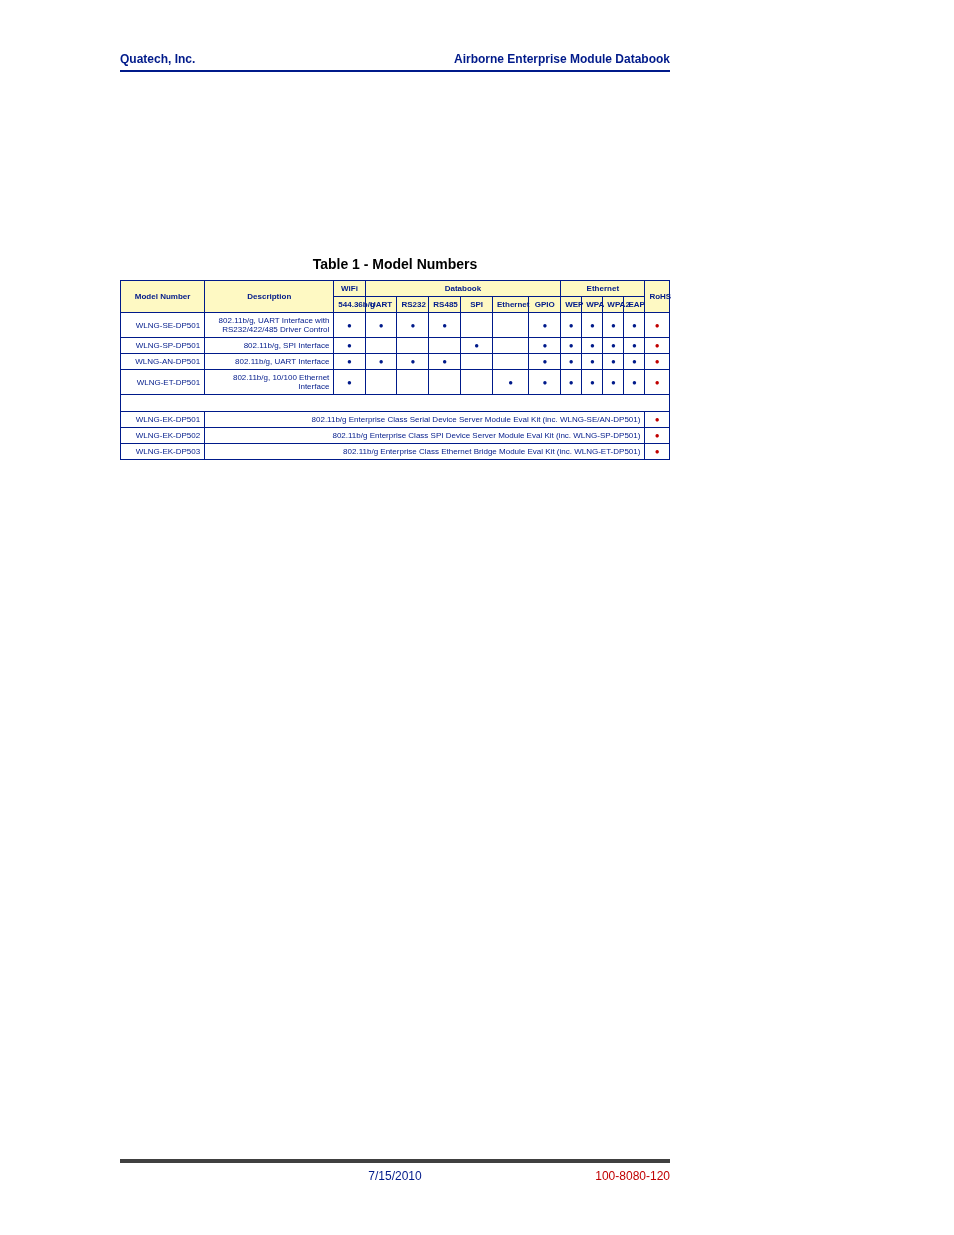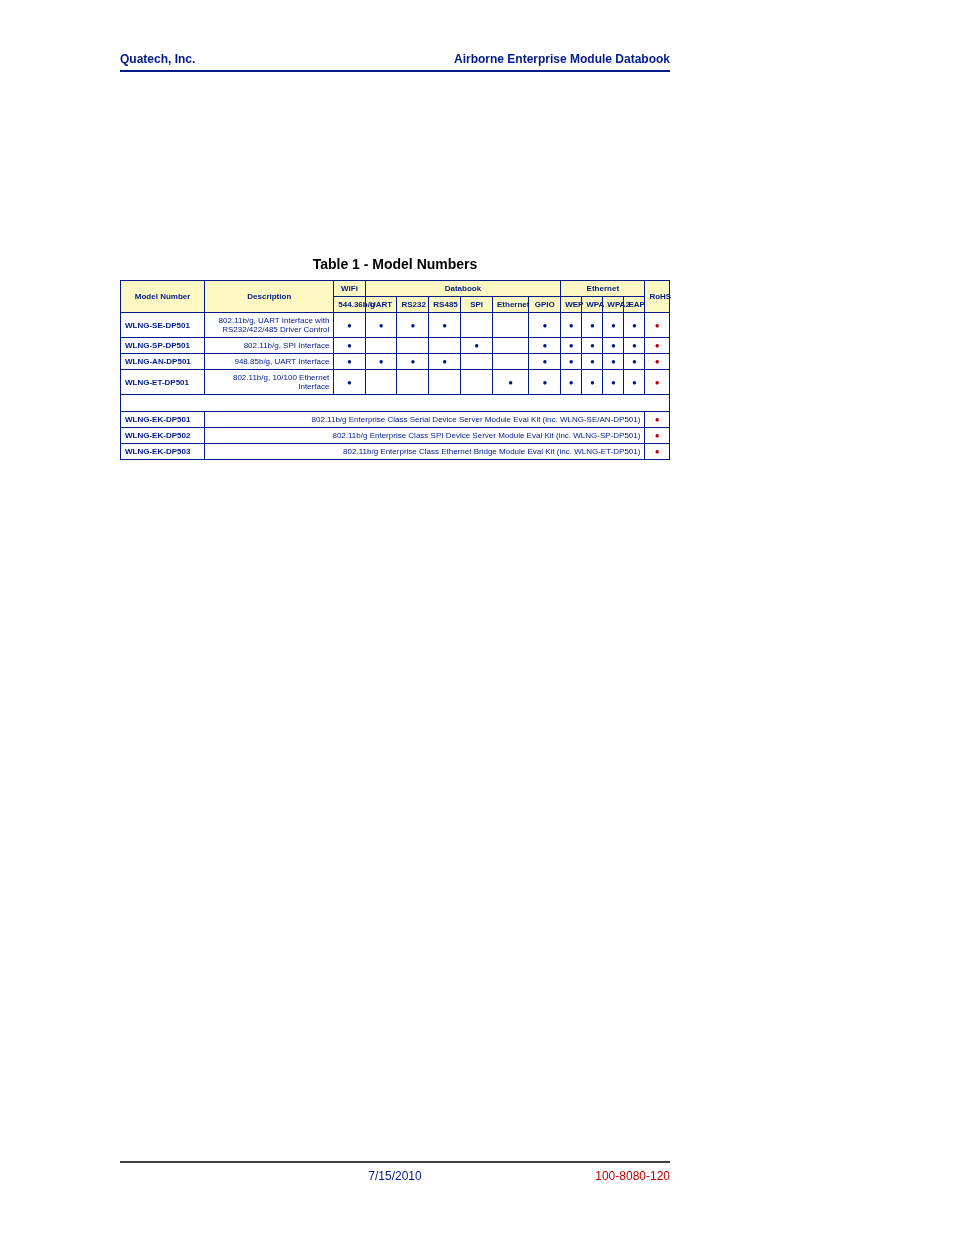--- a/index.html
+++ b/index.html
@@ -66,41 +66,41 @@
   th {
     background: #fef9c3;
     color: #001a8a;
     font-weight: bold;
     text-align: center;
   }
   td {
     color: #001a8a;
     background: #fff;
   }
-  td.model { text-align: left; font-weight: bold; }
+  td.model { text-align: right; }
   td.desc  { text-align: right; }
   td.cell, td.rohs { text-align: center; }
   .dot-blue::before { content: "\25CF"; color: #001a8a; font-size: 8px; }
   .dot-red::before  { content: "\25CF"; color: #c00000; font-size: 8px; }
   .spacer td { height: 10px; border-left: none; border-right: none; }
   .spacer td:first-child { border-left: 1px solid #001a8a; }
   .spacer td:last-child  { border-right: 1px solid #001a8a; }
   col.c-model { width: 14.8%; }
   col.c-desc  { width: 22.7%; }
   col.c-wifi  { width: 5.5%; }
   col.c-if    { width: 5.6%; }
   col.c-eth   { width: 6.4%; }
   col.c-sec   { width: 3.7%; }
   col.c-rohs  { width: 4.3%; }
   .footer {
     position: absolute;
     bottom: 52px;
     left: 120px;
     right: 120px;
-    border-top: 2px solid #404040;
+    border-top: 4px solid #404040;
     padding-top: 6px;
     display: flex;
     justify-content: space-between;
     font-size: 12px;
   }
   .footer-left { visibility: hidden; }
   .footer-center {
     position: absolute;
     left: 0; right: 0;
     text-align: center;
@@ -189,21 +189,21 @@
             <td class="cell"></td>
             <td class="cell"><span class="dot-blue"></span></td>
             <td class="cell"><span class="dot-blue"></span></td>
             <td class="cell"><span class="dot-blue"></span></td>
             <td class="cell"><span class="dot-blue"></span></td>
             <td class="cell"><span class="dot-blue"></span></td>
             <td class="rohs"><span class="dot-red"></span></td>
           </tr>
           <tr>
             <td class="model">WLNG-AN-DP501</td>
-            <td class="desc">948.85b/g, UART Interface</td>
+            <td class="desc">802.11b/g, UART Interface</td>
             <td class="cell"><span class="dot-blue"></span></td>
             <td class="cell"><span class="dot-blue"></span></td>
             <td class="cell"><span class="dot-blue"></span></td>
             <td class="cell"><span class="dot-blue"></span></td>
             <td class="cell"></td>
             <td class="cell"></td>
             <td class="cell"><span class="dot-blue"></span></td>
             <td class="cell"><span class="dot-blue"></span></td>
             <td class="cell"><span class="dot-blue"></span></td>
             <td class="cell"><span class="dot-blue"></span></td>

